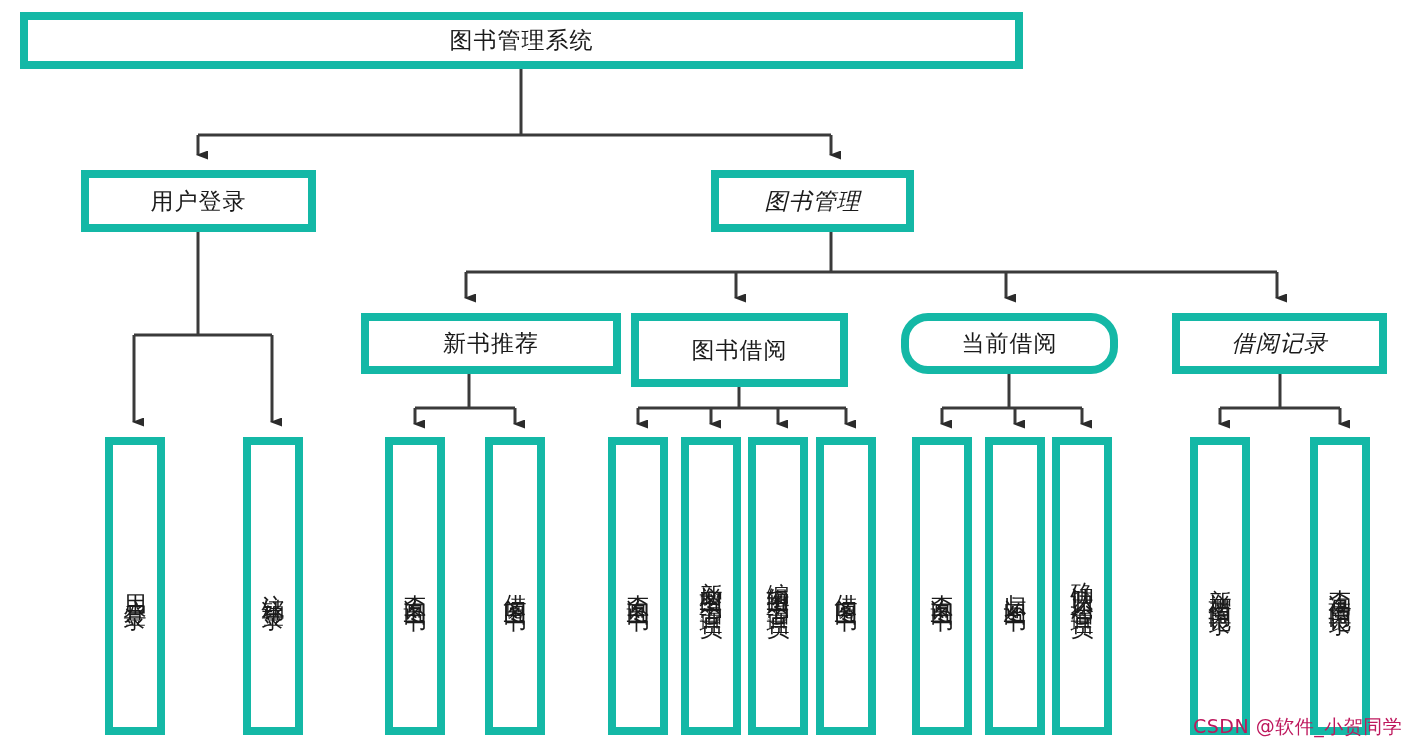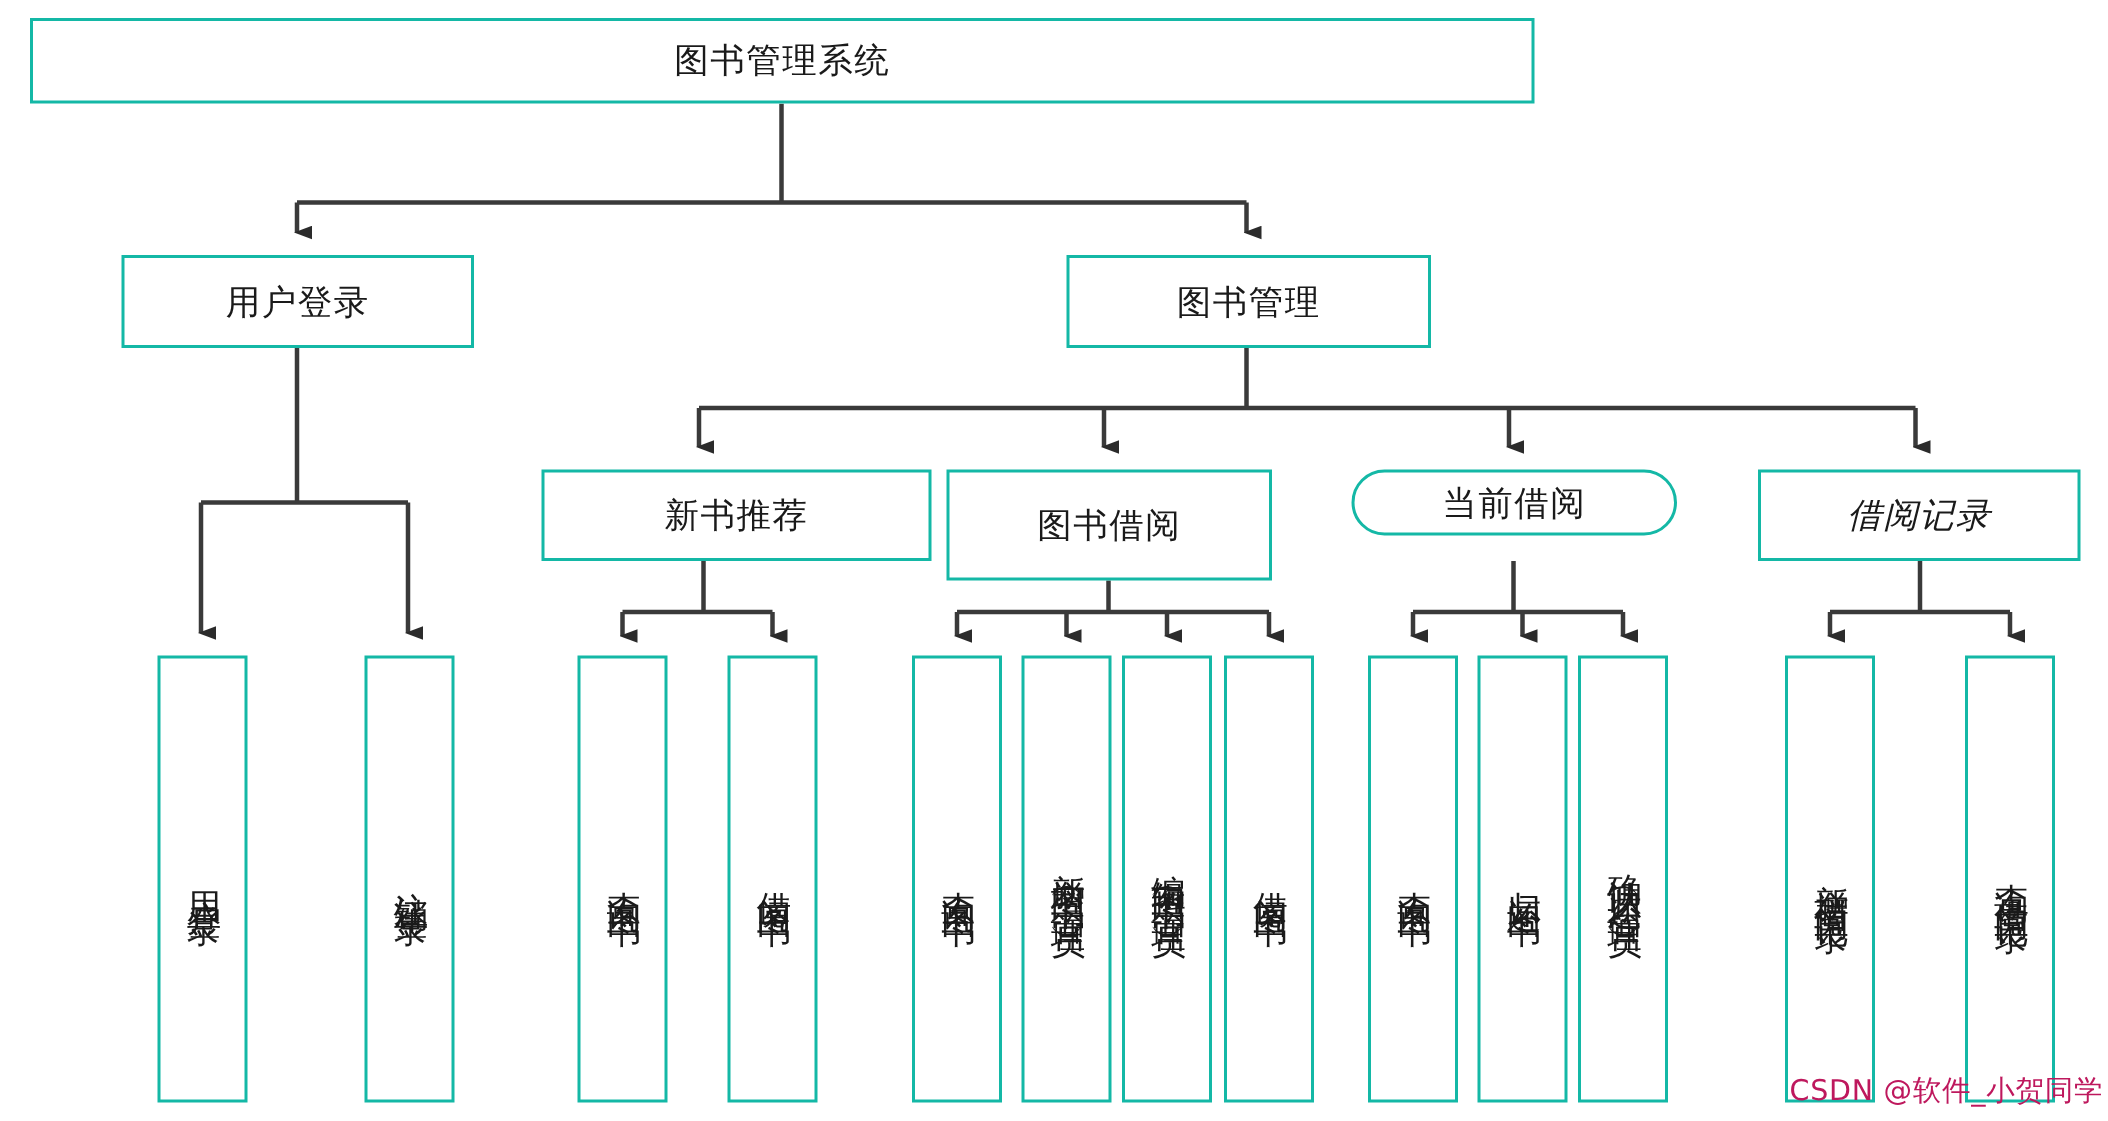--- a/index.html
+++ b/index.html
@@ -22,21 +22,21 @@
     position: absolute;
     left: 0;
     top: 0;
     width: 1405px;
     height: 747px;
   }
   .node {
     position: absolute;
     box-sizing: border-box;
     background: #ffffff;
-    border: 2px solid #14b8a6;
+    border: 8px solid #14b8a6;
     display: flex;
     align-items: center;
     justify-content: center;
     color: #1a1a1a;
   }
   .node.horiz {
     font-size: 23px;
     letter-spacing: 1px;
   }
   .node.vert {
@@ -120,31 +120,31 @@
     </g>
   </svg>
 
   <div class="node horiz" style="left:20px; top:12px; width:1003px; height:57px;">
     <span class="hlabel">图书管理系统</span>
   </div>
 
   <div class="node horiz" style="left:81px; top:170px; width:235px; height:62px;">
     <span class="hlabel">用户登录</span>
   </div>
-  <div class="node horiz" style="left:711px; top:170px; width:243px; height:62px;">
+  <div class="node horiz" style="left:711px; top:170px; width:203px; height:62px;font-style:italic;">
     <span class="hlabel">图书管理</span>
   </div>
 
   <div class="node horiz" style="left:361px; top:313px; width:260px; height:61px;">
     <span class="hlabel">新书推荐</span>
   </div>
   <div class="node horiz" style="left:631px; top:313px; width:217px; height:74px;">
     <span class="hlabel">图书借阅</span>
   </div>
-  <div class="node horiz" style="left:901px; top:313px; width:217px; height:44px;border-radius:27px;">
+  <div class="node horiz" style="left:901px; top:313px; width:217px; height:61px;border-radius:27px;">
     <span class="hlabel">当前借阅</span>
   </div>
   <div class="node horiz" style="left:1172px; top:313px; width:215px; height:61px;font-style:italic;">
     <span class="hlabel">借阅记录</span>
   </div>
 
   <div class="node vert" style="left:105px; top:437px; width:60px; height:298px;">
     <span class="vlabel">用户登录</span>
   </div>
   <div class="node vert" style="left:243px; top:437px; width:60px; height:298px;">

